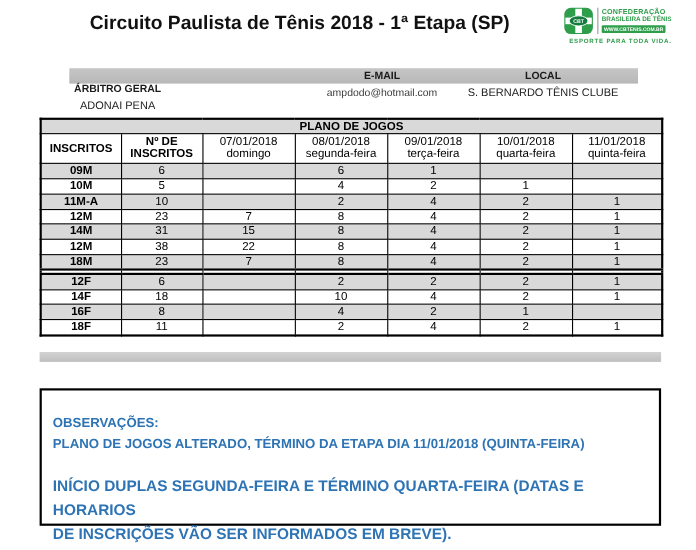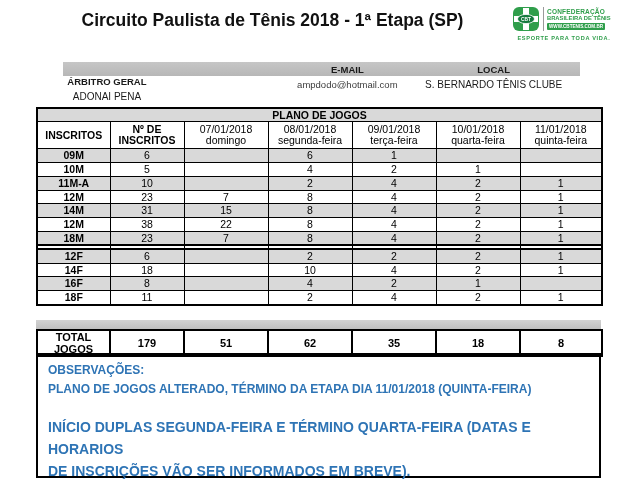--- a/index.html
+++ b/index.html
@@ -66,21 +66,21 @@
   .total-table {
     position: absolute; left: 36px; top: 329px; width: 565px;
     border-collapse: collapse; table-layout: fixed; border: 2.5px solid #000;
   }
   .total-table td { border: 2px solid #000; padding: 0; text-align: center;
                     font-weight: bold; font-size: 11px; height: 16px; }
 
   
   .obs-box {
     position: absolute; left: 36px; top: 353px; width: 565px; height: 125px;
-    border: 2.5px solid #000; padding: 6px 10px 0 10px;
+    border: 2.5px solid #000; padding: 20px 10px 0 10px;
     color: var(--accent-blue, #2e74b5); font-weight: bold;
   }
   .obs-s { font-size: 12px; line-height: 1.55; }
   .obs-l { font-size: 14px; line-height: 1.55; }
   .obs-gap { height: 19px; }
 </style>
 </head>
 <body>
 
 <div class="page">
@@ -266,42 +266,20 @@
           <td>2</td>
           <td>4</td>
           <td>2</td>
           <td>1</td>
         </tr>
       </tbody>
   </table>
 
   <div class="gray-band"></div>
 
-  <table class="total-table">
-    <colgroup>
-      <col style="width:73px">
-        <col style="width:74px">
-      <col style="width:84px">
-        <col style="width:84px">
-        <col style="width:84px">
-      <col style="width:84px">
-        <col style="width:82px">
-    </colgroup>
-    <tbody>
-        <tr id="total-row">
-          <td class="cat">TOTAL JOGOS</td>
-          <td>179</td>
-          <td>51</td>
-          <td>62</td>
-          <td>35</td>
-          <td>18</td>
-          <td>8</td>
-        </tr>
-      </tbody>
-  </table>
 
   <div class="obs-box">
     <div class="obs-s">OBSERVAÇÕES:</div>
     <div class="obs-s">PLANO DE JOGOS ALTERADO, TÉRMINO DA ETAPA DIA 11/01/2018 (QUINTA-FEIRA)</div>
     <div class="obs-gap"></div>
     <div class="obs-l">INÍCIO DUPLAS SEGUNDA-FEIRA E TÉRMINO QUARTA-FEIRA (DATAS E HORARIOS</div>
     <div class="obs-l">DE INSCRIÇÕES VÃO SER INFORMADOS EM BREVE).</div>
   </div>
 
 </div>

